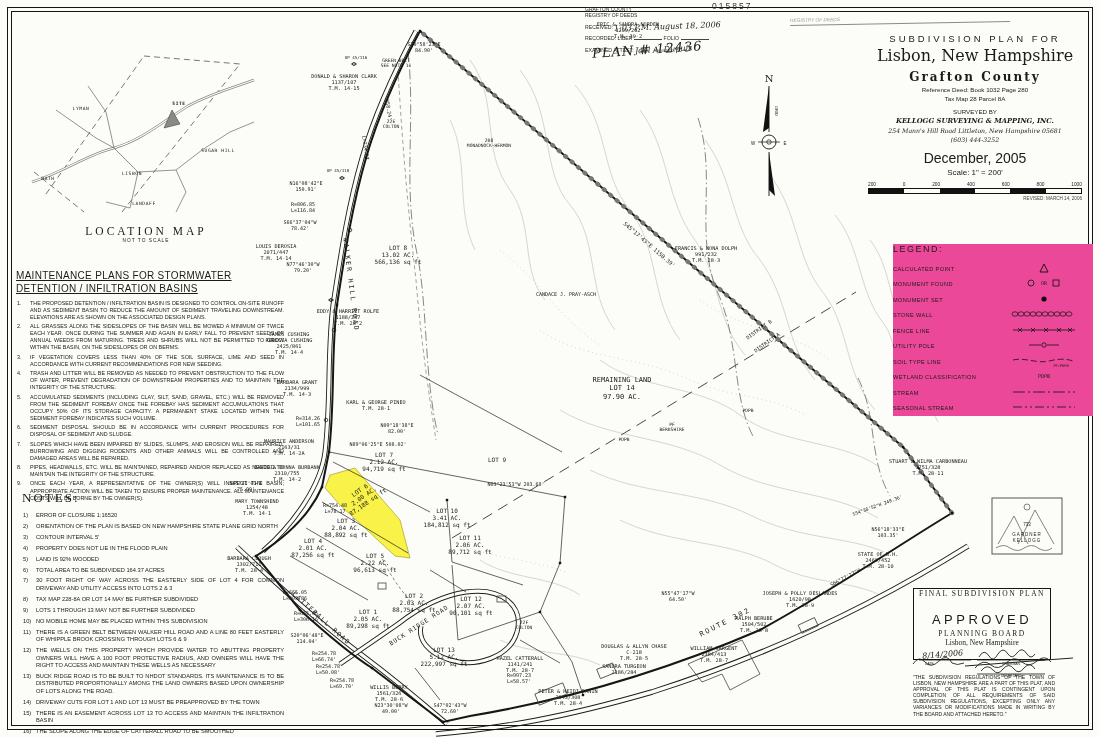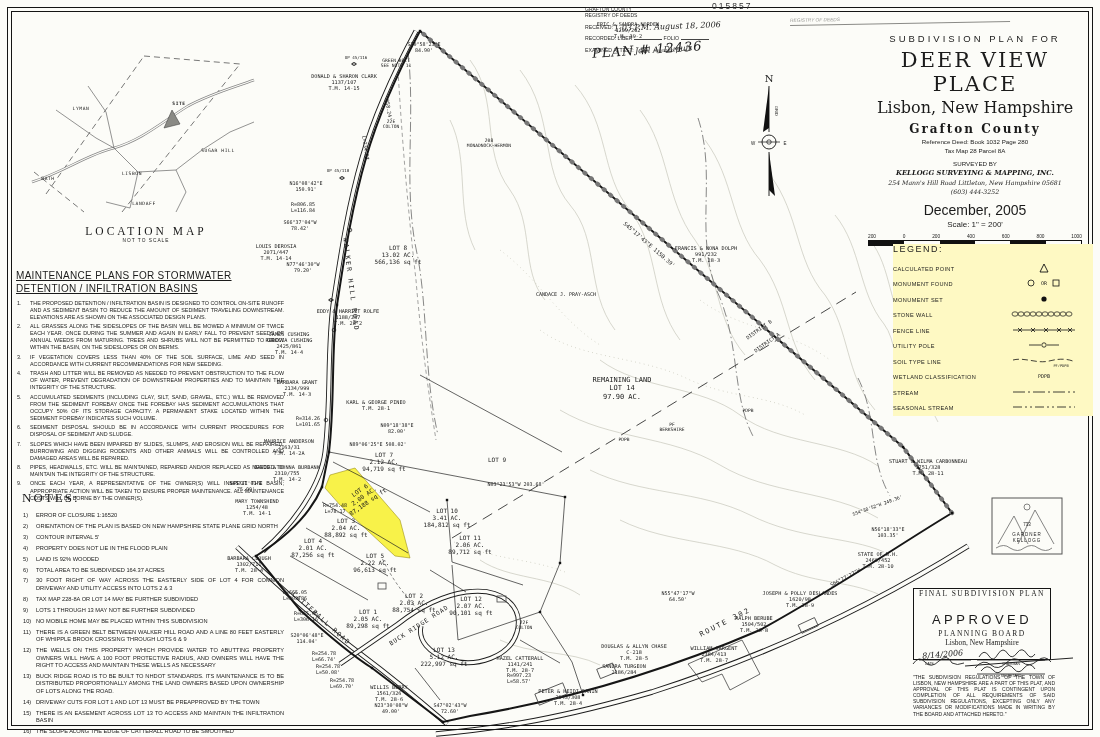--- a/index.html
+++ b/index.html
@@ -51,21 +51,21 @@
   #tb-surveyor{font-size:6.8px;font-weight:bold;}
   #tb-date{font-size:14px;margin-top:7px;}
   #tb-scale{font-size:8px;margin-top:2px;}
   #scalebar-wrap{width:214px;margin:5px auto 0 auto;}
   #scalebar-labels{display:flex;justify-content:space-between;font-size:4.8px;margin-bottom:1px;}
   #scalebar{display:flex;height:4px;border:0.9px solid #111;}
   #scalebar div{flex:1;}
   #scalebar div:nth-child(odd){background:#111;}
   #tb-rev{font-size:4.6px;text-align:right;margin-top:1.5px;color:#444;}
   
-  #legend{position:absolute;left:893px;top:244px;width:200px;background:#fef9c3;}
+  #legend{position:absolute;left:893px;top:244px;width:200px;background:#ec4899;}
   #legend .lg-title{font-size:9px;letter-spacing:1.5px;margin-bottom:7px;}
   .lg-row{display:flex;align-items:center;height:15.5px;}
   .lg-row .lg-label{width:118px;font-size:5.6px;letter-spacing:0.4px;}
   
   #approval{position:absolute;left:913px;top:588px;width:138px;height:72px;border:1.3px solid #141414;
             background:#fcfcf8;text-align:center;padding-top:0;box-sizing:border-box;}
   #ap1{font-family:"Liberation Serif",serif;font-size:7.5px;letter-spacing:1.5px;}
   #ap2{font-family:Liberation Sans, sans-serif;font-size:13px;letter-spacing:3.5px;margin-top:14px;}
   #ap3{font-family:"Liberation Serif",serif;font-size:7.5px;letter-spacing:1.5px;margin-top:2px;}
   #ap4{font-family:"Liberation Serif",serif;font-size:7.5px;}
@@ -382,21 +382,20 @@
         <li>BUCK RIDGE ROAD IS TO BE BUILT TO NHDOT STANDARDS. ITS MAINTENANCE IS TO BE DISTRIBUTED PROPORTIONALLY AMONG THE LAND OWNERS BASED UPON OWNERSHIP OF LOTS ALONG THE ROAD.</li>
         <li>DRIVEWAY CUTS FOR LOT 1 AND LOT 13 MUST BE PREAPPROVED BY THE TOWN</li>
         <li>THERE IS AN EASEMENT ACROSS LOT 13 TO ACCESS AND MAINTAIN THE INFILTRATION BASIN</li>
         <li>THE SLOPE ALONG THE EDGE OF CATTERALL ROAD TO BE SMOOTHED</li>
       </ol>
 
   </div>
 
   <div id="titleblock">
     <div id="tb-kicker">SUBDIVISION PLAN FOR</div>
-    <div id="tb-title">DEER VIEW PLACE</div>
     <div id="tb-sub">Lisbon, New Hampshire</div>
     <div id="tb-county">Grafton   County</div>
     <div class="tb-small">Reference Deed:  Book 1032   Page 280</div>
     <div class="tb-small">Tax Map 28      Parcel 8A</div>
     <div class="tb-small" style="margin-top:6px">SURVEYED BY</div>
     <div class="tb-small tb-it" id="tb-surveyor">KELLOGG SURVEYING &amp; MAPPING, INC.</div>
     <div class="tb-small tb-it">254 Mann's Hill Road      Littleton, New Hampshire 05681</div>
     <div class="tb-small tb-it">(603) 444-3252</div>
     <div id="tb-date">December, 2005</div>
     <div id="tb-scale">Scale:  1" = 200'</div>

